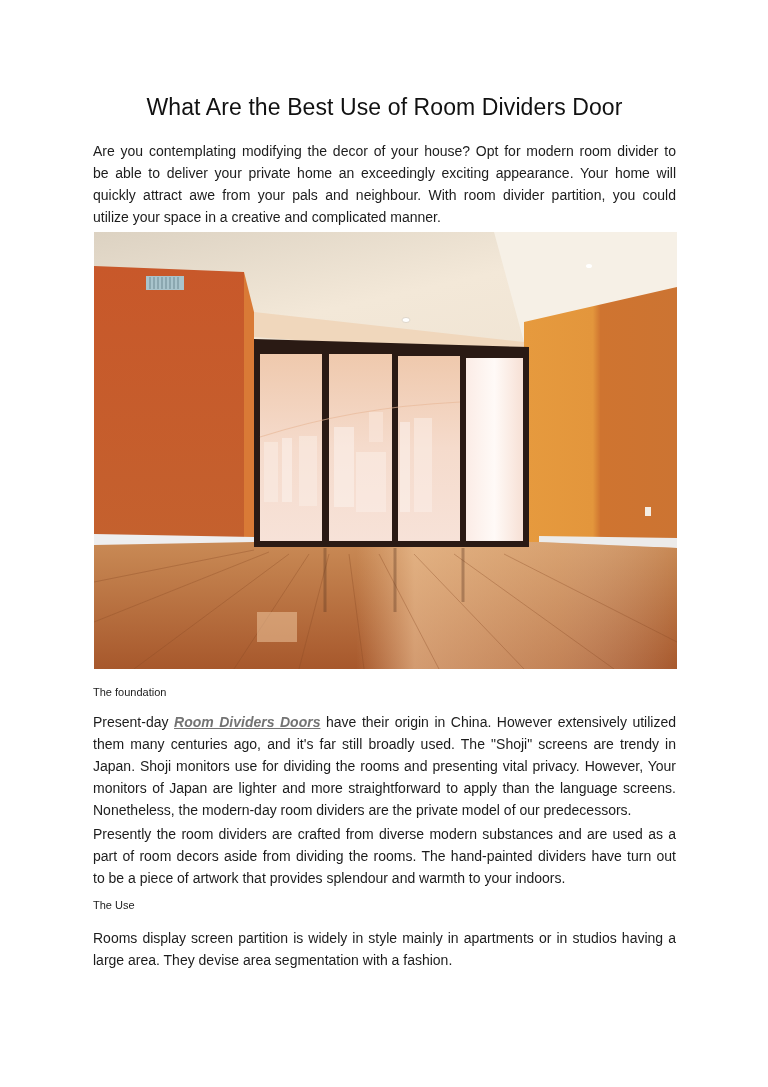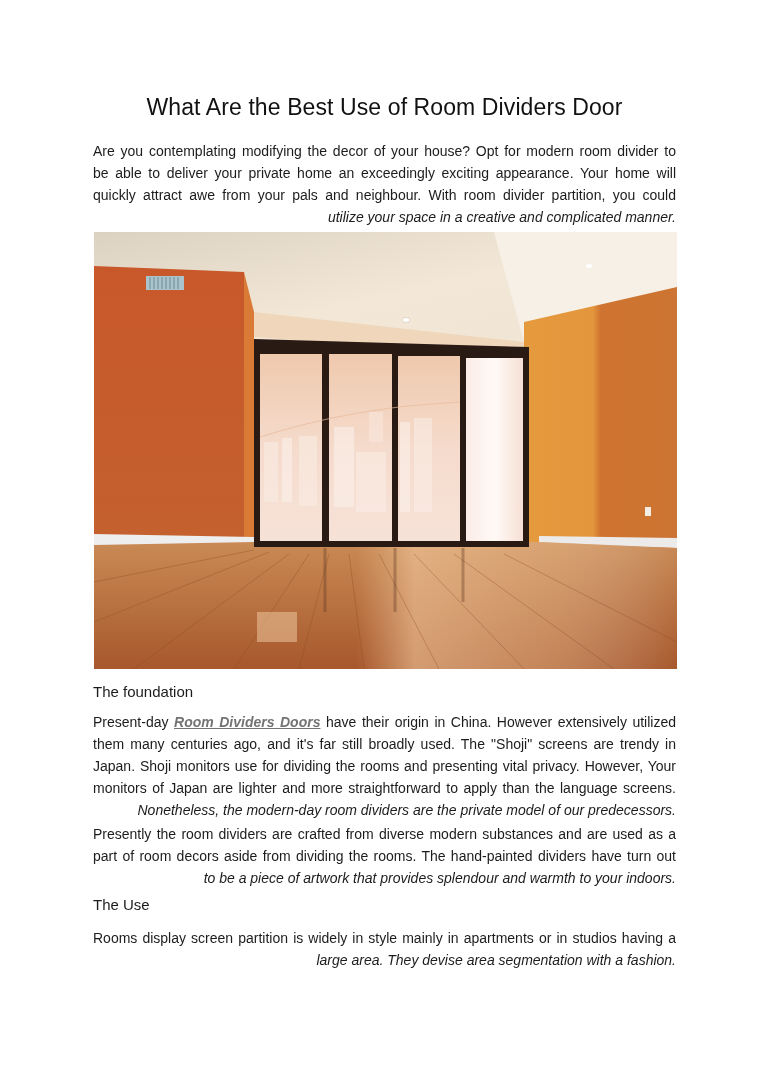--- a/index.html
+++ b/index.html
@@ -39,28 +39,27 @@
       left: 0;
       width: 583px;
       margin: 0;
       font-size: 14px;
       line-height: 22px;
       text-align: justify;
       color: #1c1c1c;
     }
     .para .last {
       display: block;
-      text-align: right;
-      font-style: italic;
+      text-align: left;
     }
     .heading {
       position: absolute;
       left: 0;
       margin: 0;
-      font-size: 15px;
+      font-size: 11px;
       line-height: 22px;
       color: #1c1c1c;
     }
     .link {
       color: #737373;
       font-weight: bold;
       font-style: italic;
       text-decoration: underline;
       cursor: pointer;
     }

